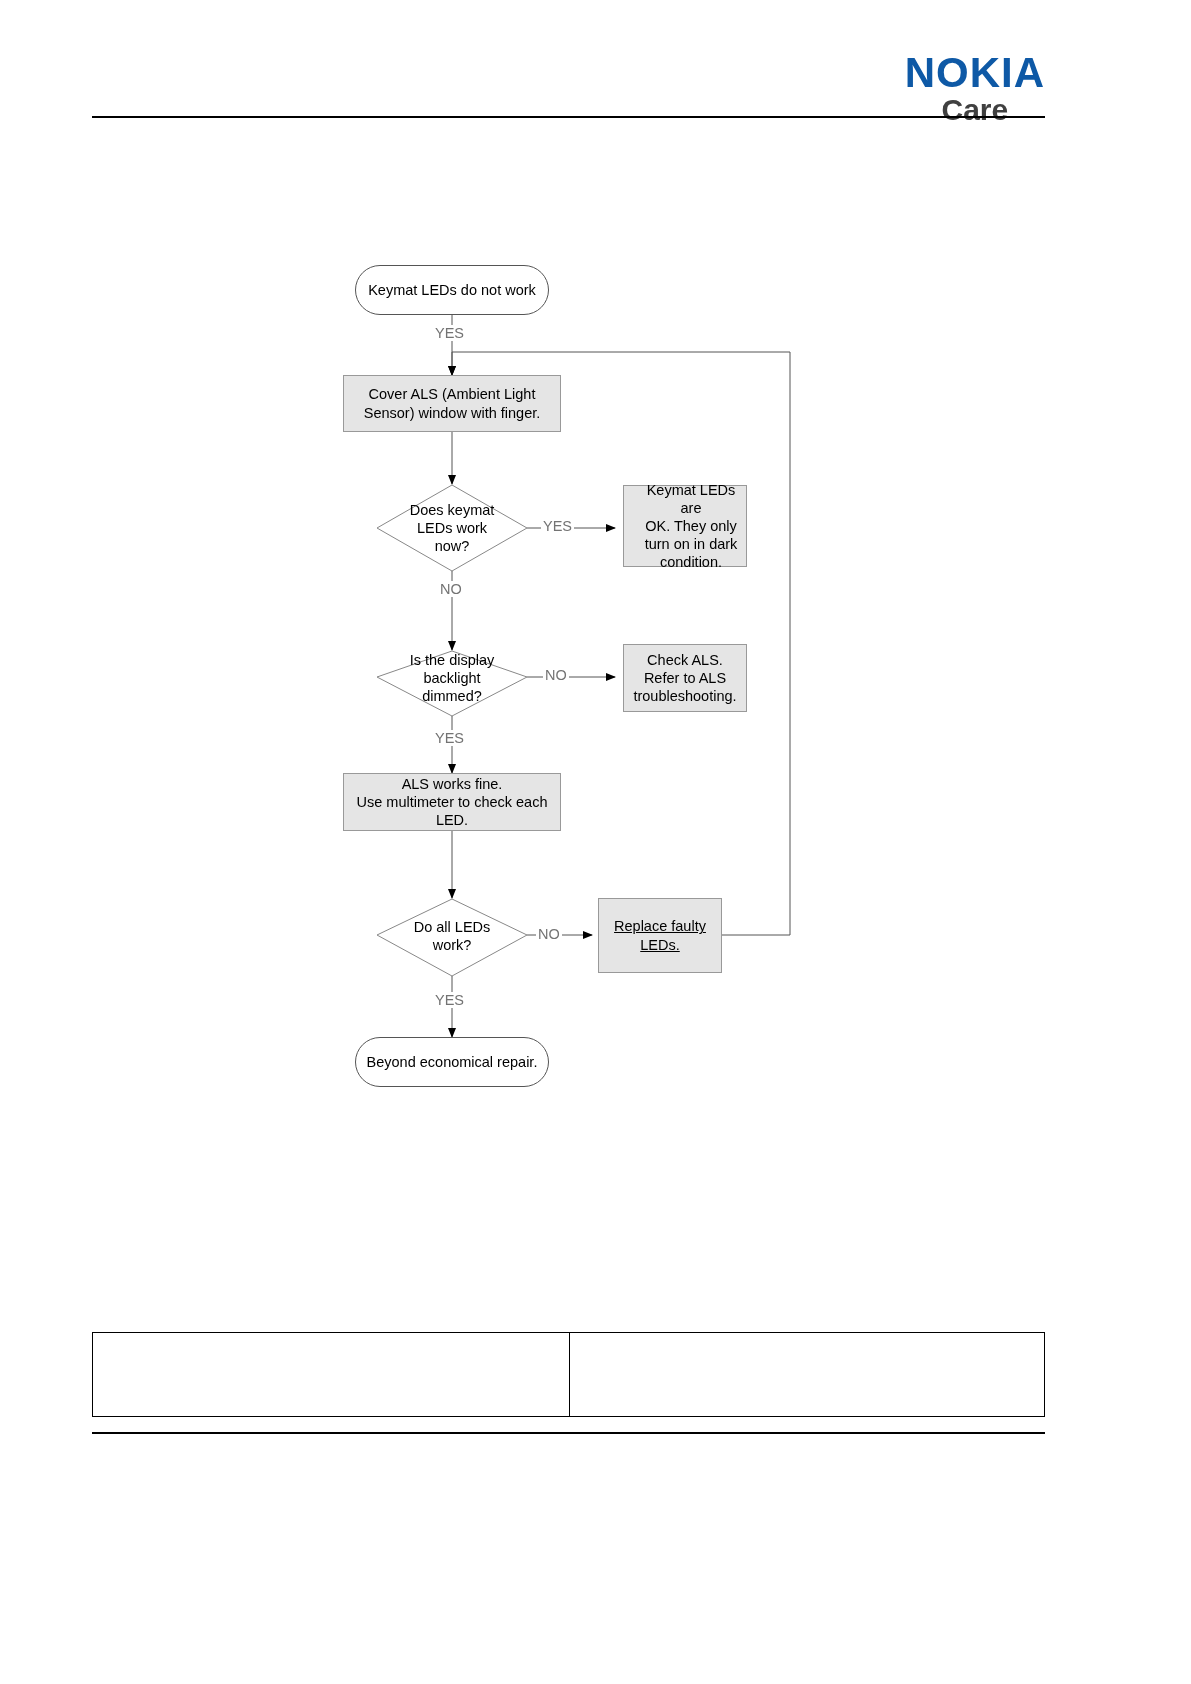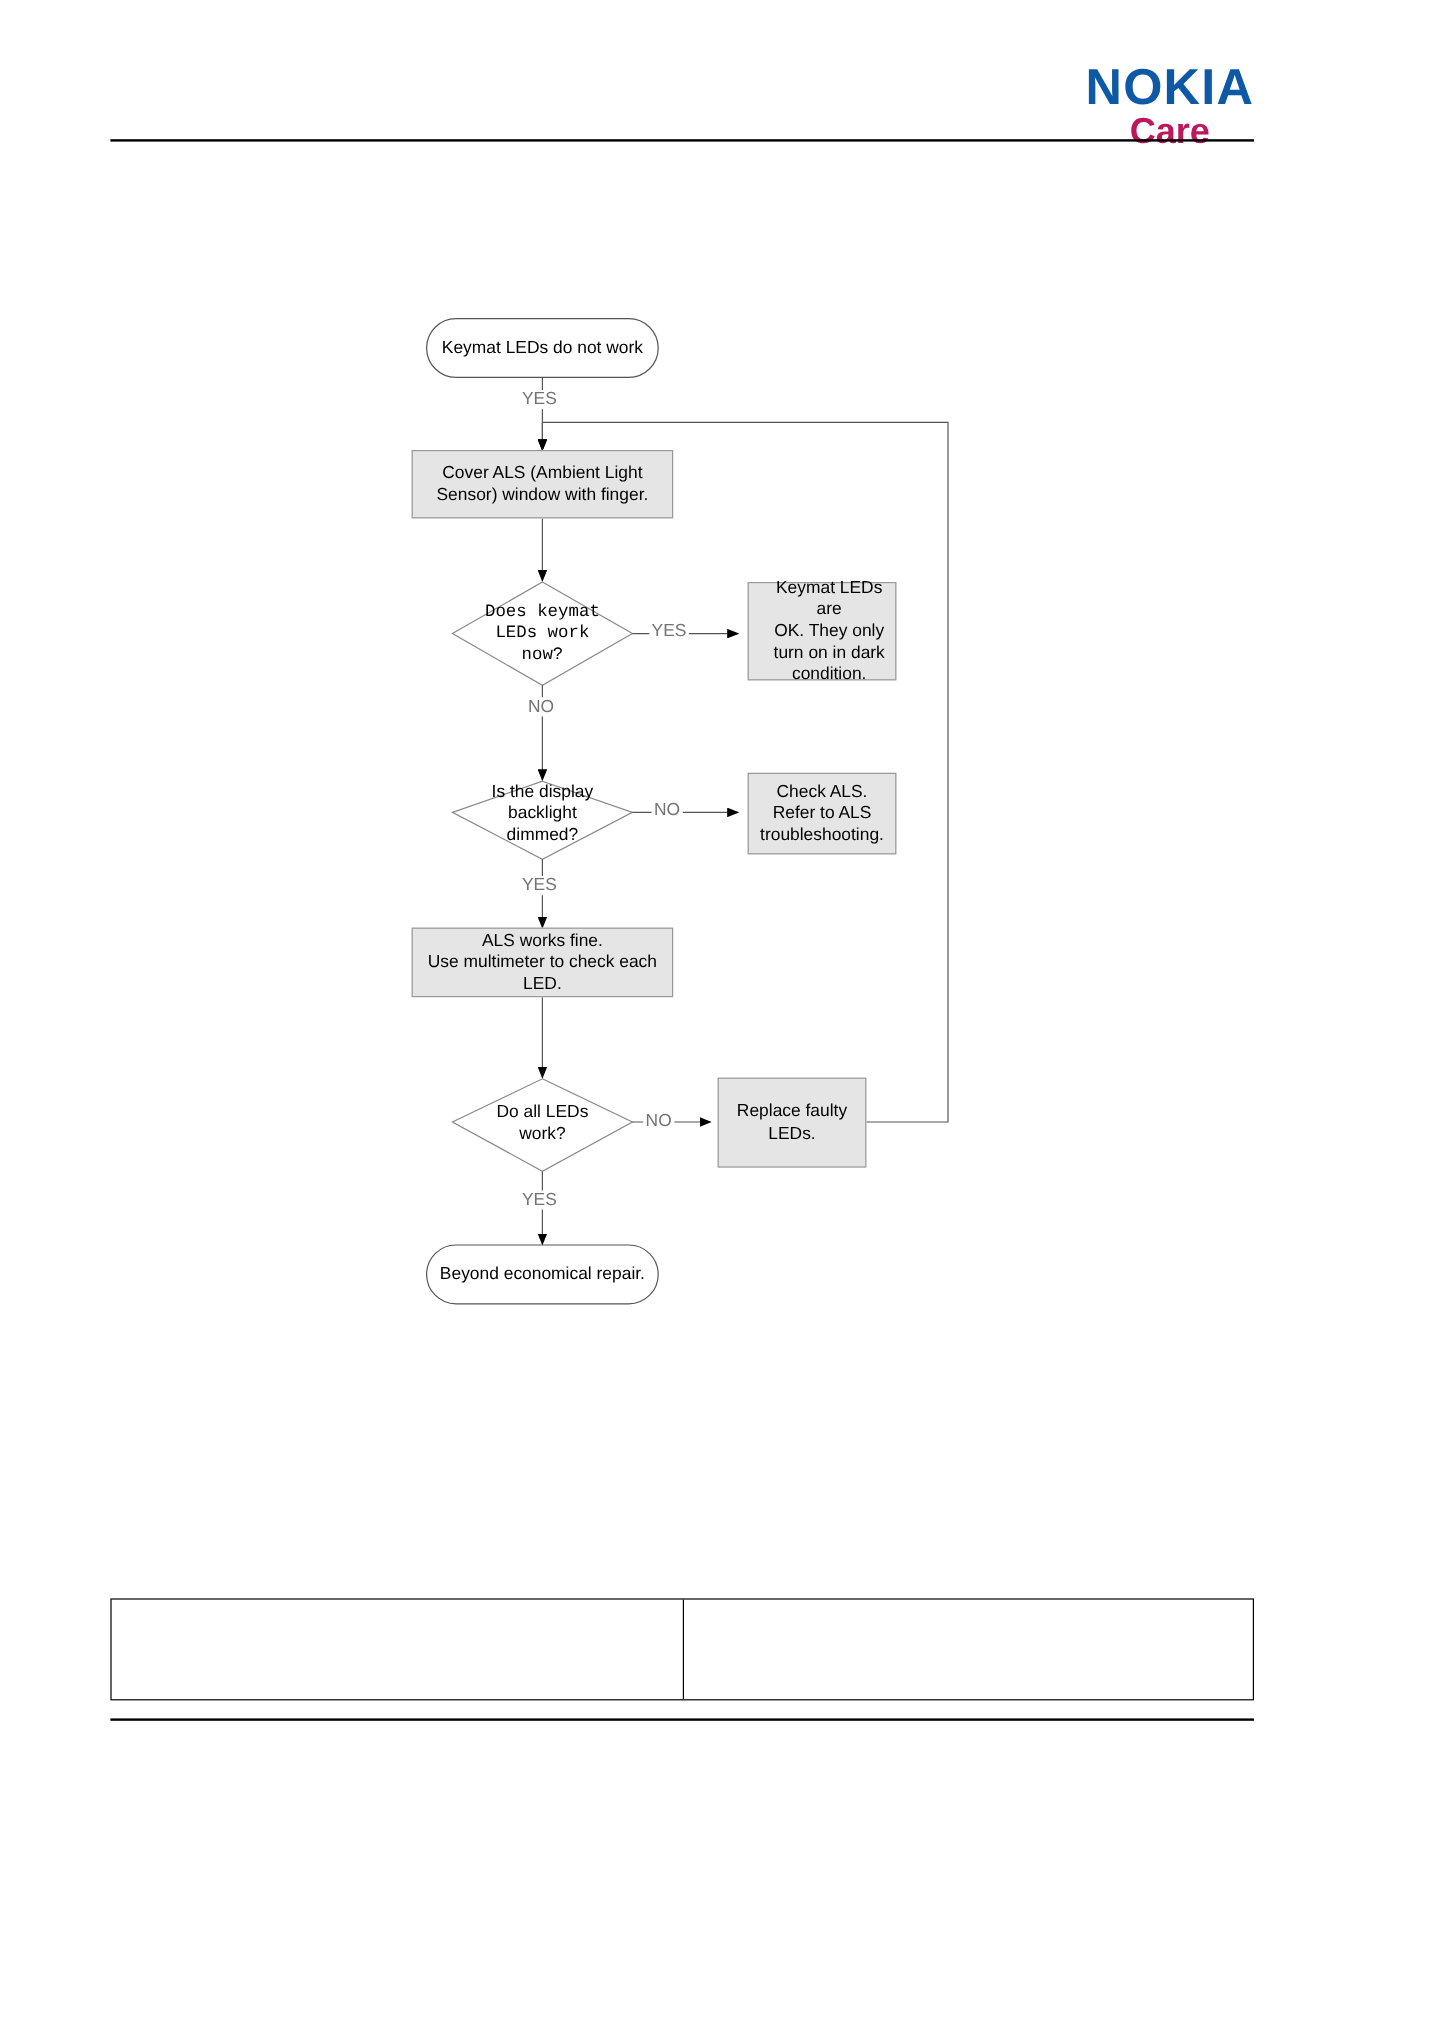--- a/index.html
+++ b/index.html
@@ -13,21 +13,21 @@
   
   .logo{
     position:absolute;right:146px;top:52px;
     text-align:center;line-height:1;
   }
   .logo .nokia{
     font-size:42px;font-weight:bold;letter-spacing:1px;
     color:#0E59A6;display:block;font-family:"Liberation Sans", sans-serif;
   }
   .logo .care{
-    font-size:30px;font-weight:bold;color:#be185d;display:block;
+    font-size:30px;font-weight:bold;color:#404040;display:block;
     margin-top:1px;font-family:"Liberation Sans", sans-serif;
   }
   .header-rule{
     position:absolute;left:92px;top:116px;width:953px;height:0;
     border-top:2px solid #000;
   }
 
   
   .footer-table{
     position:absolute;left:92px;top:1332px;width:953px;height:85px;
@@ -121,21 +121,21 @@
     <div class="node terminal" style="left:355px;top:261px;width:194px;height:50px;">
       <span>Keymat LEDs do not work</span>
     </div>
     <div class="edge-label" style="left:433px;top:321px;">YES</div>
 
     <div class="node process" style="left:343px;top:371px;width:218px;height:57px;flex-direction:column;">
       <span>Cover ALS (Ambient Light</span>
       <span>Sensor) window with finger.</span>
     </div>
 
-    <div class="node decision-label" style="left:392px;top:493px;width:120px;height:62px;flex-direction:column;font-family:Liberation Mono, monospace;">
+    <div class="node decision-label" style="left:392px;top:493px;width:120px;height:62px;flex-direction:column;">
       <span>Does keymat</span>
       <span>LEDs work</span>
       <span>now?</span>
     </div>
     <div class="edge-label" style="left:541px;top:514px;">YES</div>
     <div class="edge-label" style="left:438px;top:577px;">NO</div>
 
     <div class="node process" style="left:623px;top:481px;width:124px;height:82px;flex-direction:column;padding-left:12px;">
       <span>Keymat LEDs are</span>
       <span>OK. They only</span>
@@ -163,21 +163,21 @@
       <span>troubleshooting.</span>
     </div>
 
     <div class="node decision-label" style="left:392px;top:912px;width:120px;height:40px;flex-direction:column;">
       <span>Do all LEDs</span>
       <span>work?</span>
     </div>
     <div class="edge-label" style="left:536px;top:922px;">NO</div>
     <div class="edge-label" style="left:433px;top:988px;">YES</div>
 
-    <div class="node process" style="left:598px;top:894px;width:124px;height:75px;flex-direction:column;">
+    <div class="node process" style="left:598px;top:894px;width:124px;height:75px;flex-direction:column;text-decoration:underline;">
       <span>Replace faulty</span>
       <span>LEDs.</span>
     </div>
 
     <div class="node terminal" style="left:355px;top:1033px;width:194px;height:50px;">
       <span>Beyond economical repair.</span>
     </div>
 
   </div>
 

